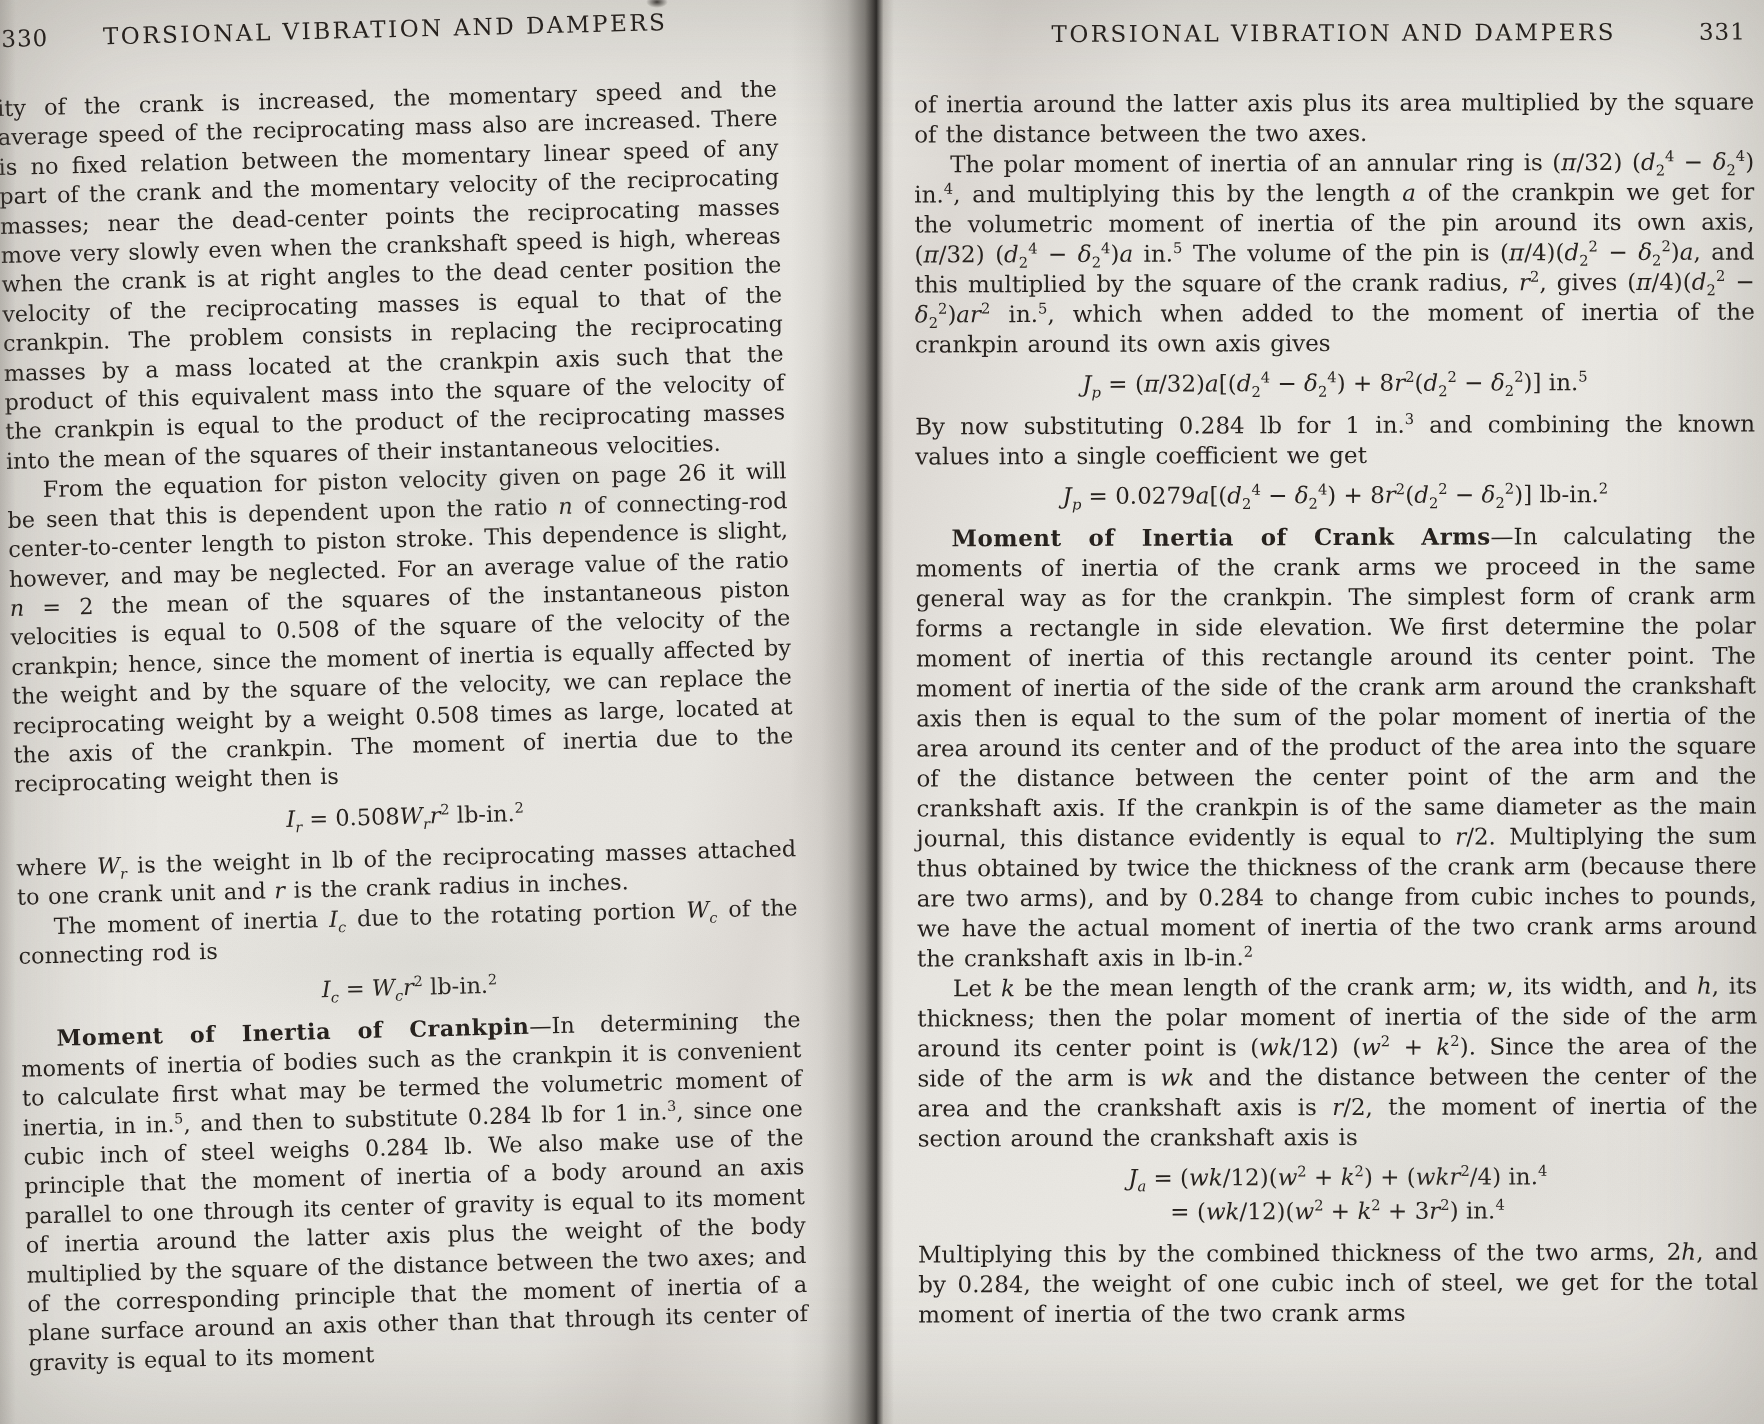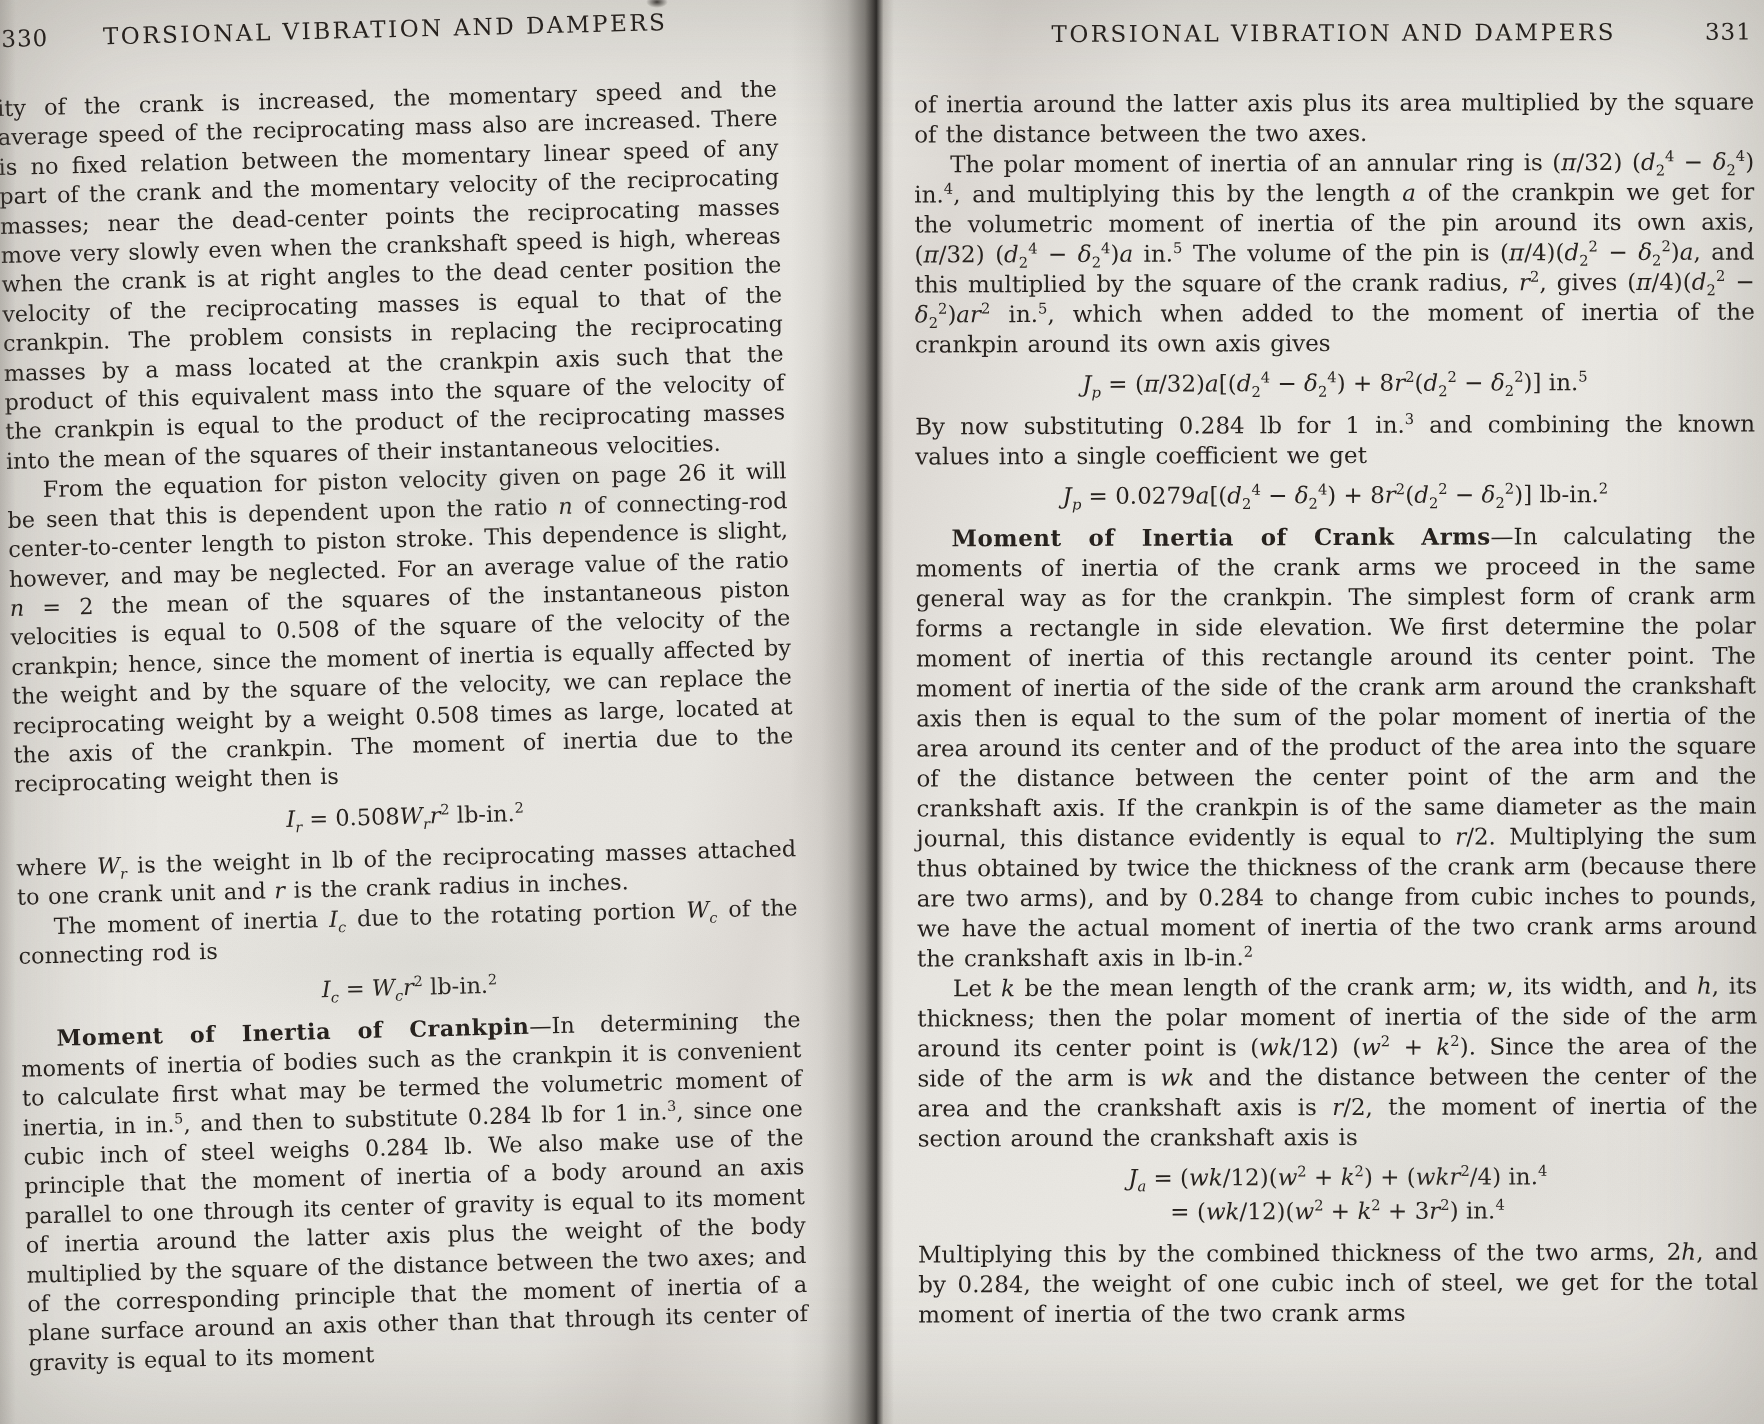--- a/index.html
+++ b/index.html
@@ -44,21 +44,21 @@
 
   .page-text { position:absolute; }
   .page-text.left  { left:12px;  top:16px; width:780px; transform:rotate(-1.45deg); transform-origin:50% 50%; }
   .page-text.right { left:916px; top:20px; width:840px; transform:rotate(-0.2deg); }
 
   .running-head { position:relative; height:32px; margin-bottom:36px;
     font-size:23px; letter-spacing:2.5px; white-space:nowrap; }
   .running-head .head-title { display:block; text-align:center; }
   .folio { position:absolute; top:0; letter-spacing:1px; }
   .folio.fl { left:6px; }
-  .folio.fr { right:2px; }
+  .folio.fr { right:8px; }
 
   .bp { margin:0; text-align:justify; }
   .left  .bp { font-size:22.3px; line-height:29.4px; word-spacing:1.5px; }
   .right .bp { font-size:23px;   line-height:30px;   word-spacing:2px; }
   .bp.ind { text-indent:36px; }
   .bp b { letter-spacing:0.5px; }
   .bp i, .formula i { font-style:italic; }
   sup, sub { font-size:64%; line-height:0; }
 
   .formula { text-align:center; }

